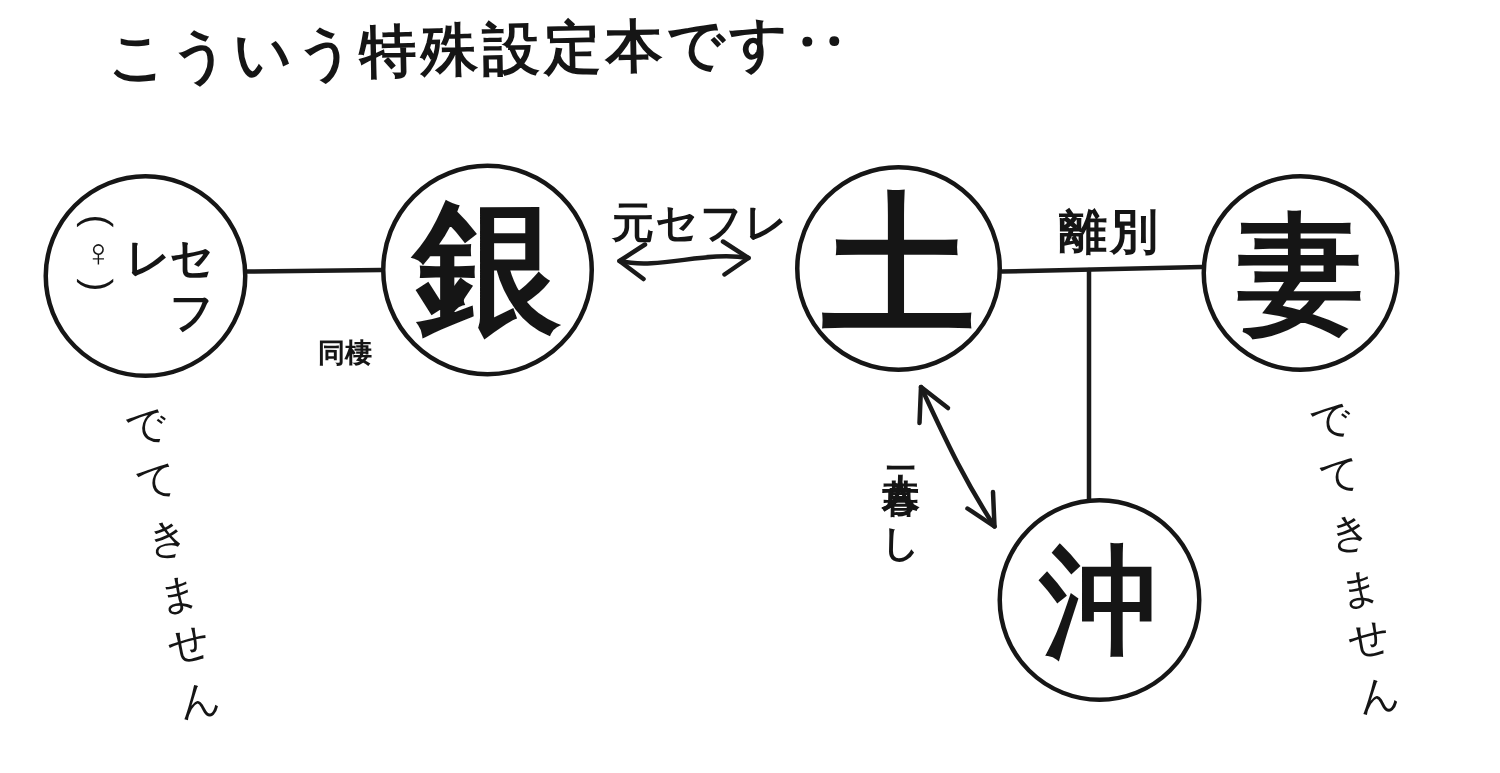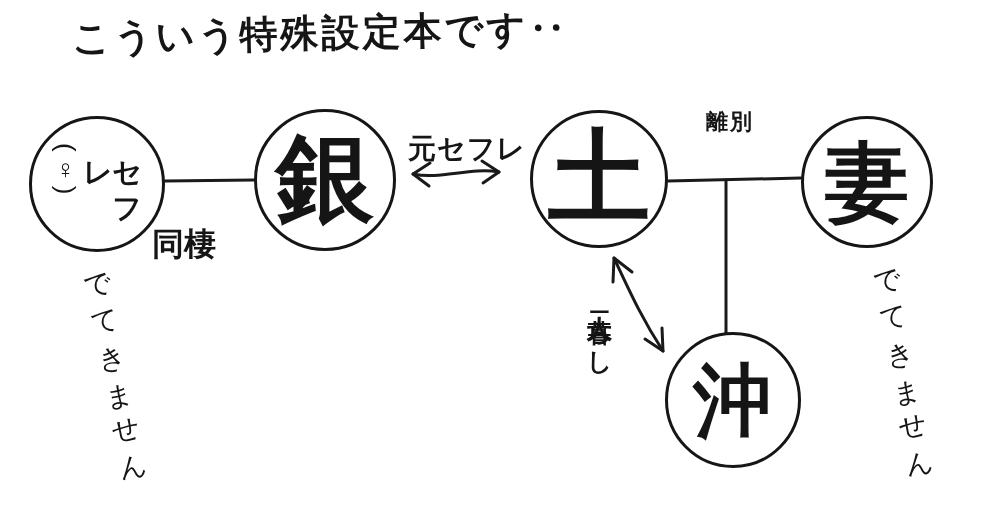--- a/index.html
+++ b/index.html
@@ -50,24 +50,24 @@
   .node-tsuchi span { font-size: 102px; margin-top: -4px; }
   .node-tsuma span  { font-size: 84px; }
   .node-oki span    { font-size: 78px; }
 
   .vcol { writing-mode: vertical-rl; text-orientation: mixed; display: block; }
   .sefure-symbol { font-size: 26px; font-weight: normal !important; letter-spacing: 2px; margin-top: 2px; }
   .sefure-label  { font-size: 29px; letter-spacing: 5px; }
 
   
   .edge-label { font-weight: bold; z-index: 3; white-space: nowrap; }
-  .label-dosei   { left: 152px; top: 224px; width: 96px; text-align: left;
-                   font-size: 32px; line-height: 1.25; }
+  .label-dosei   { left: 152px; top: 224px; width: 96px; text-align: right;
+                   font-size: 18px; line-height: 1.25; }
   .label-moto    { left: 408px; top: 106px; font-size: 28px; letter-spacing: 1px; margin-top: 24px; }
-  .label-ribetsu { left: 696px; top: 107px; font-size: 22px; letter-spacing: 2px; padding-left: 10px; }
+  .label-ribetsu { left: 696px; top: 133px; font-size: 32px; letter-spacing: 2px; padding-left: 10px; }
   .label-futari  { left: 584px; top: 293px; font-size: 25px; letter-spacing: 3px;
                    writing-mode: vertical-rl; height: 130px; }
 
   
   .note {
     writing-mode: vertical-rl;
     font-size: 27px;
     letter-spacing: 6px;
     z-index: 3;
     white-space: nowrap;

